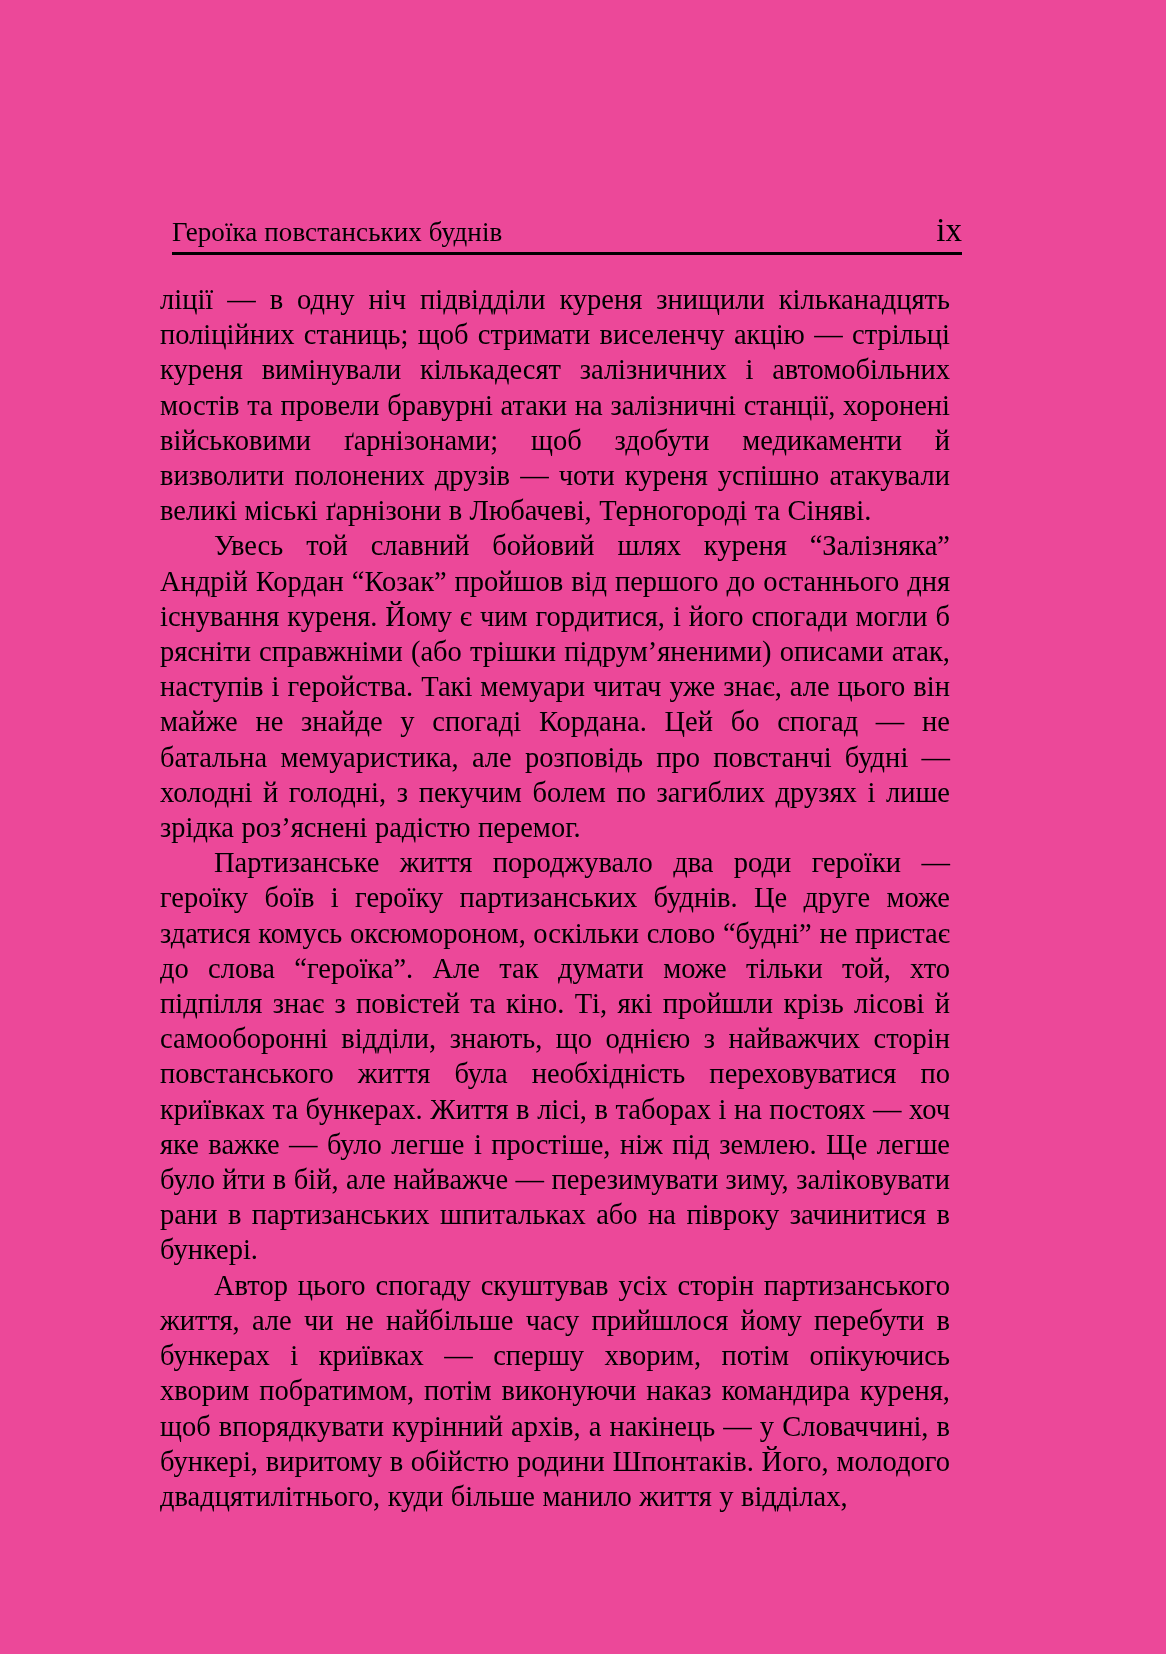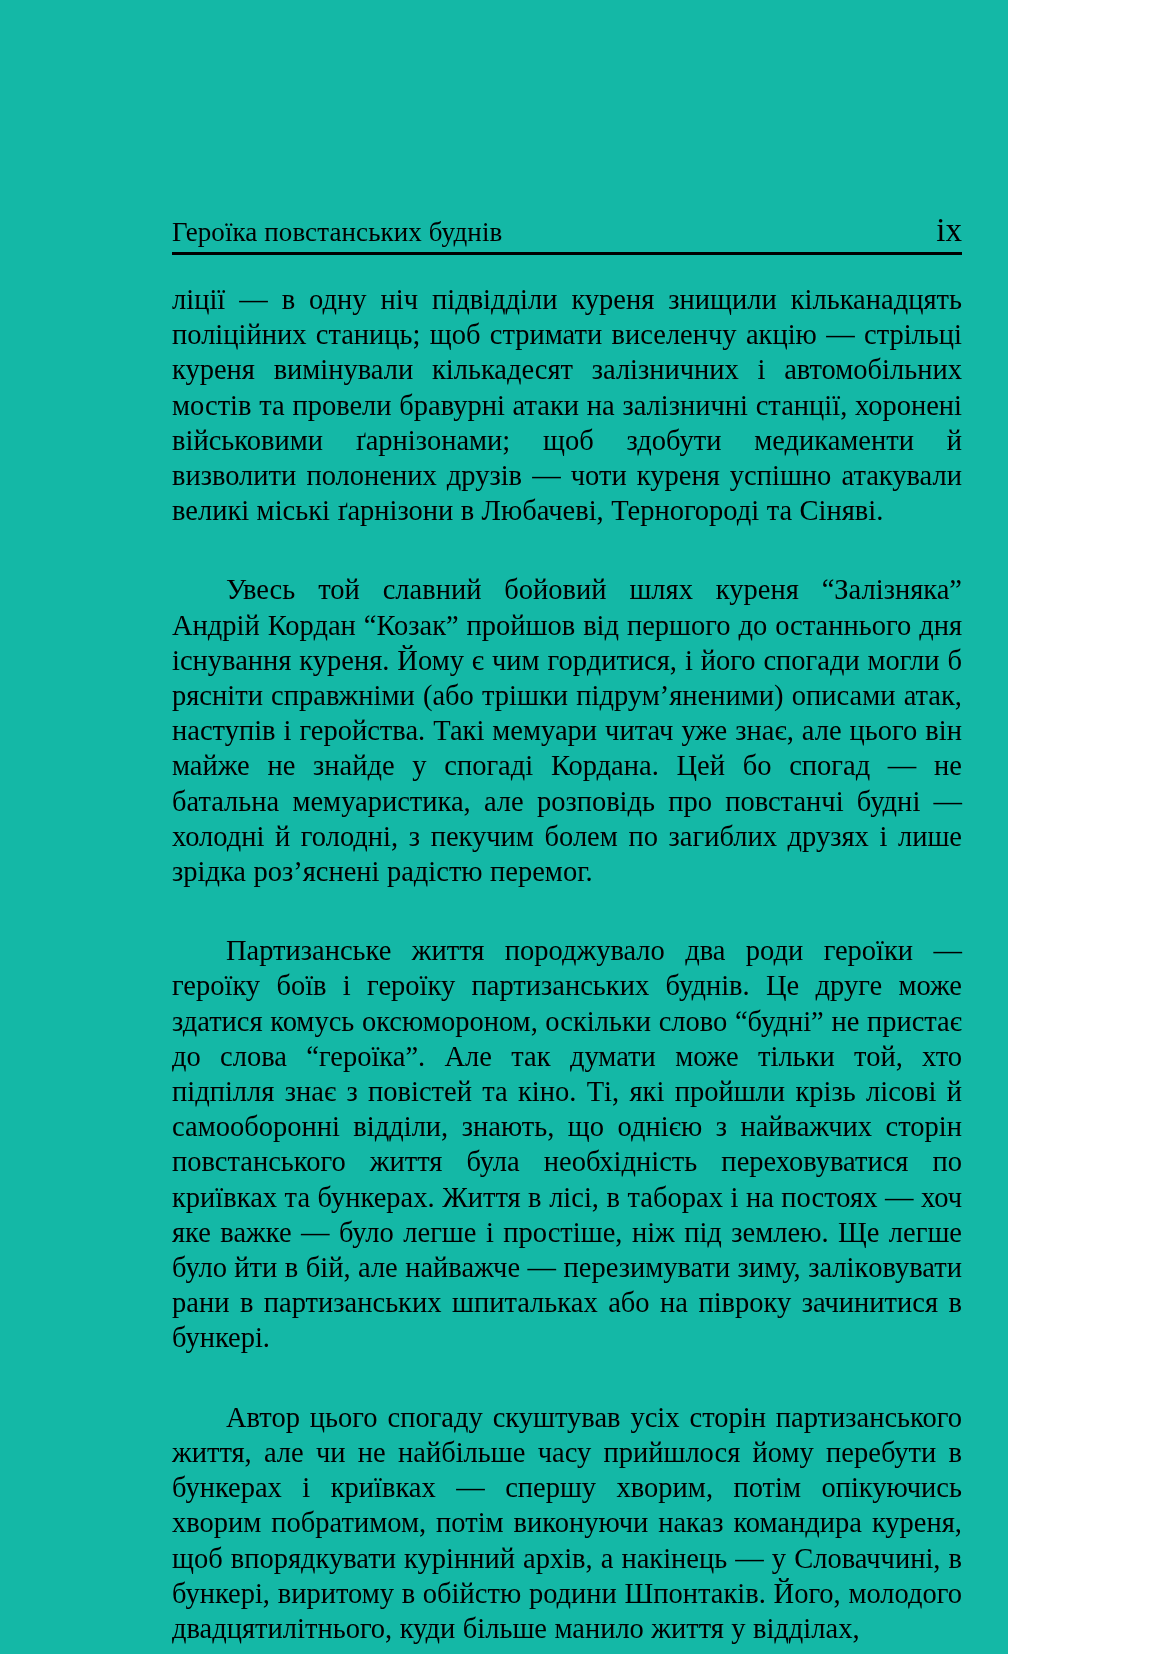--- a/index.html
+++ b/index.html
@@ -13,23 +13,23 @@
     height: 1654px;
     position: relative;
     font-family: "Liberation Serif", "DejaVu Serif", serif;
     color: #000000;
     overflow: hidden;
   }
 
   .page {
     position: absolute;
     left: 0; top: 0;
-    width: 1008px;
+    width: 1166px;
     height: 1654px;
-    background: #14b8a6;
+    background: #ec4899;
     text-decoration: underline;
   }
 
   
   .running-head {
     position: absolute;
     left: 172px;
     top: 212px;
     width: 790px;
     display: flex;
@@ -52,37 +52,36 @@
     left: 172px;
     top: 252px;
     width: 790px;
     height: 3px;
     background: #000000;
   }
 
   
   .textblock {
     position: absolute;
-    left: 172px;
+    left: 160px;
     top: 282px;
     width: 790px;
   }
   .para {
     margin: 0;
     font-size: 28.5px;
     line-height: 35.2px;
     text-align: justify;
     text-justify: inter-word;
     hyphens: none;
     -webkit-hyphens: none;
     word-spacing: 0.3px;
   }
   .para.indent {
     text-indent: 54px;
-    margin-top: 44px;
   }
 </style>
 </head>
 <body>
 
 <div class="page">
 
   <div class="running-head">
     <span class="running-head-title">Героїка повстанських буднів</span>
     <span class="running-head-folio">ix</span>

